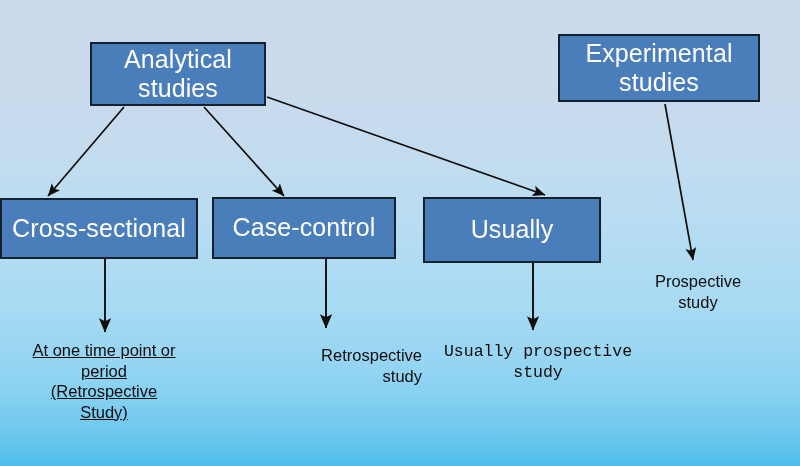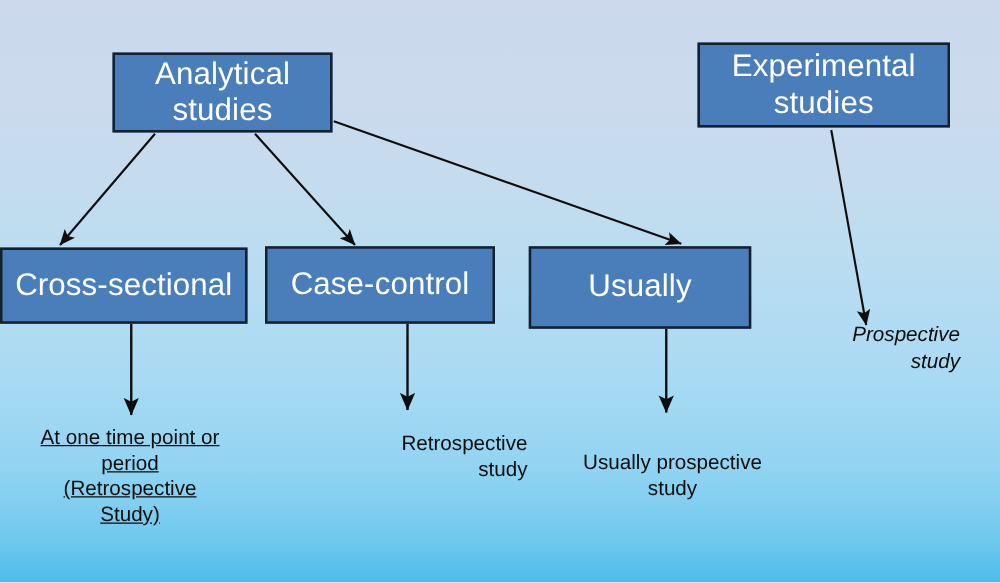--- a/index.html
+++ b/index.html
@@ -61,22 +61,22 @@
   
   #node-analytical   { left: 90px;  top: 42px;  width: 176px; height: 64px;  font-size: 25px; }
   #node-experimental { left: 558px; top: 34px;  width: 202px; height: 68px;  font-size: 25px; }
   #node-cross        { left: 0px;   top: 198px; width: 198px; height: 61px;  font-size: 25px; }
   #node-case         { left: 212px; top: 197px; width: 184px; height: 62px;  font-size: 25px; }
   #node-cohort       { left: 423px; top: 197px; width: 178px; height: 66px;  font-size: 25px; }
 
   
   #cap-cross  { left: 6px;   top: 340px; width: 196px; text-decoration: underline; }
   #cap-case   { left: 232px; top: 345px; width: 190px; text-align: right; }
-  #cap-cohort { left: 440px; top: 360px; width: 196px; }
-  #cap-exp    { left: 628px; top: 258px; width: 140px; text-align: right; font-style: italic; }
+  #cap-cohort { left: 440px; top: 342px; width: 196px; font-family: Liberation Mono, monospace; }
+  #cap-exp    { left: 628px; top: 271px; width: 140px; text-align: center; }
 </style>
 </head>
 <body>
 
 <div id="slide">
 
   <svg class="edges" viewBox="0 0 800 466" xmlns="http://www.w3.org/2000/svg">
     <defs>
       <marker id="arrowhead" markerWidth="9" markerHeight="9" refX="7.2" refY="3.2" orient="auto" markerUnits="strokeWidth">
         <path d="M0,0 L7.4,3.2 L0,6.4 L1.6,3.2 z" fill="#0d0d0d"></path>

